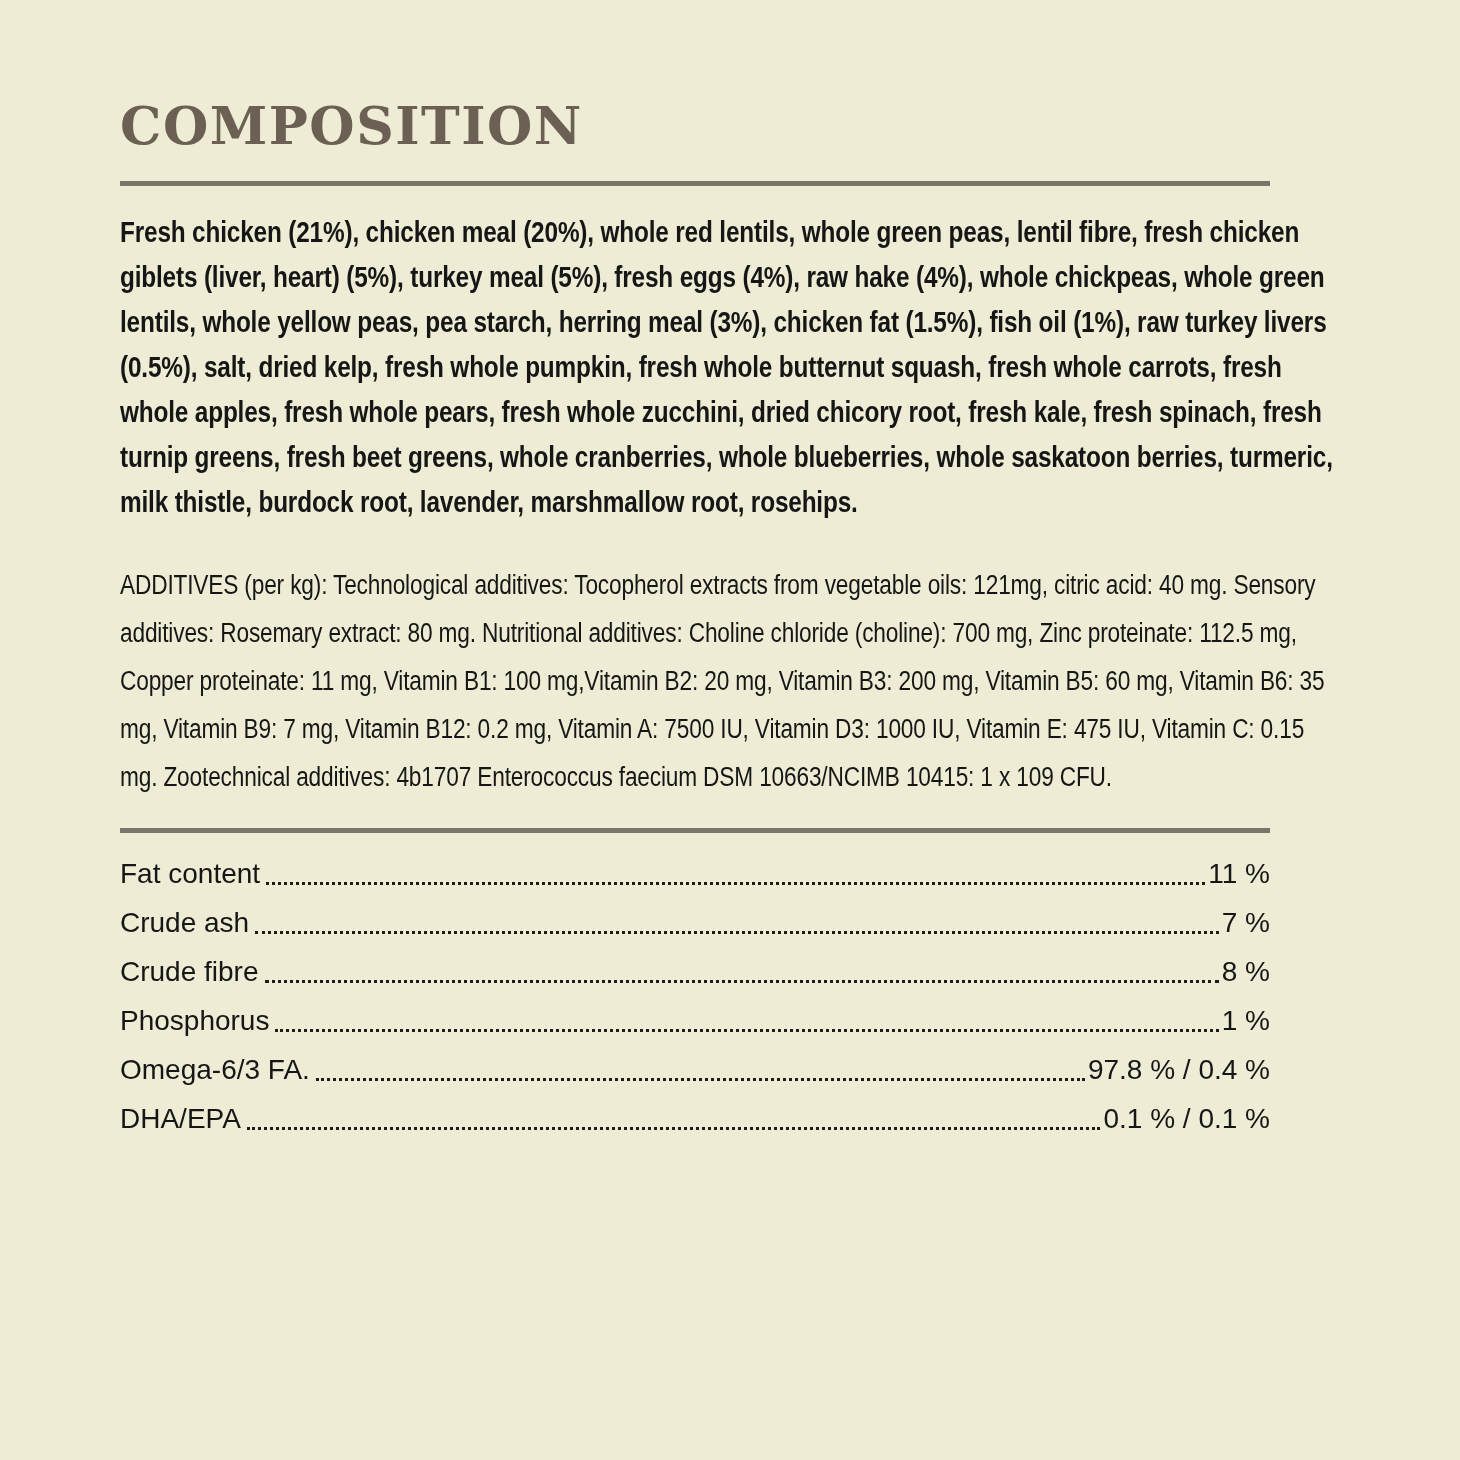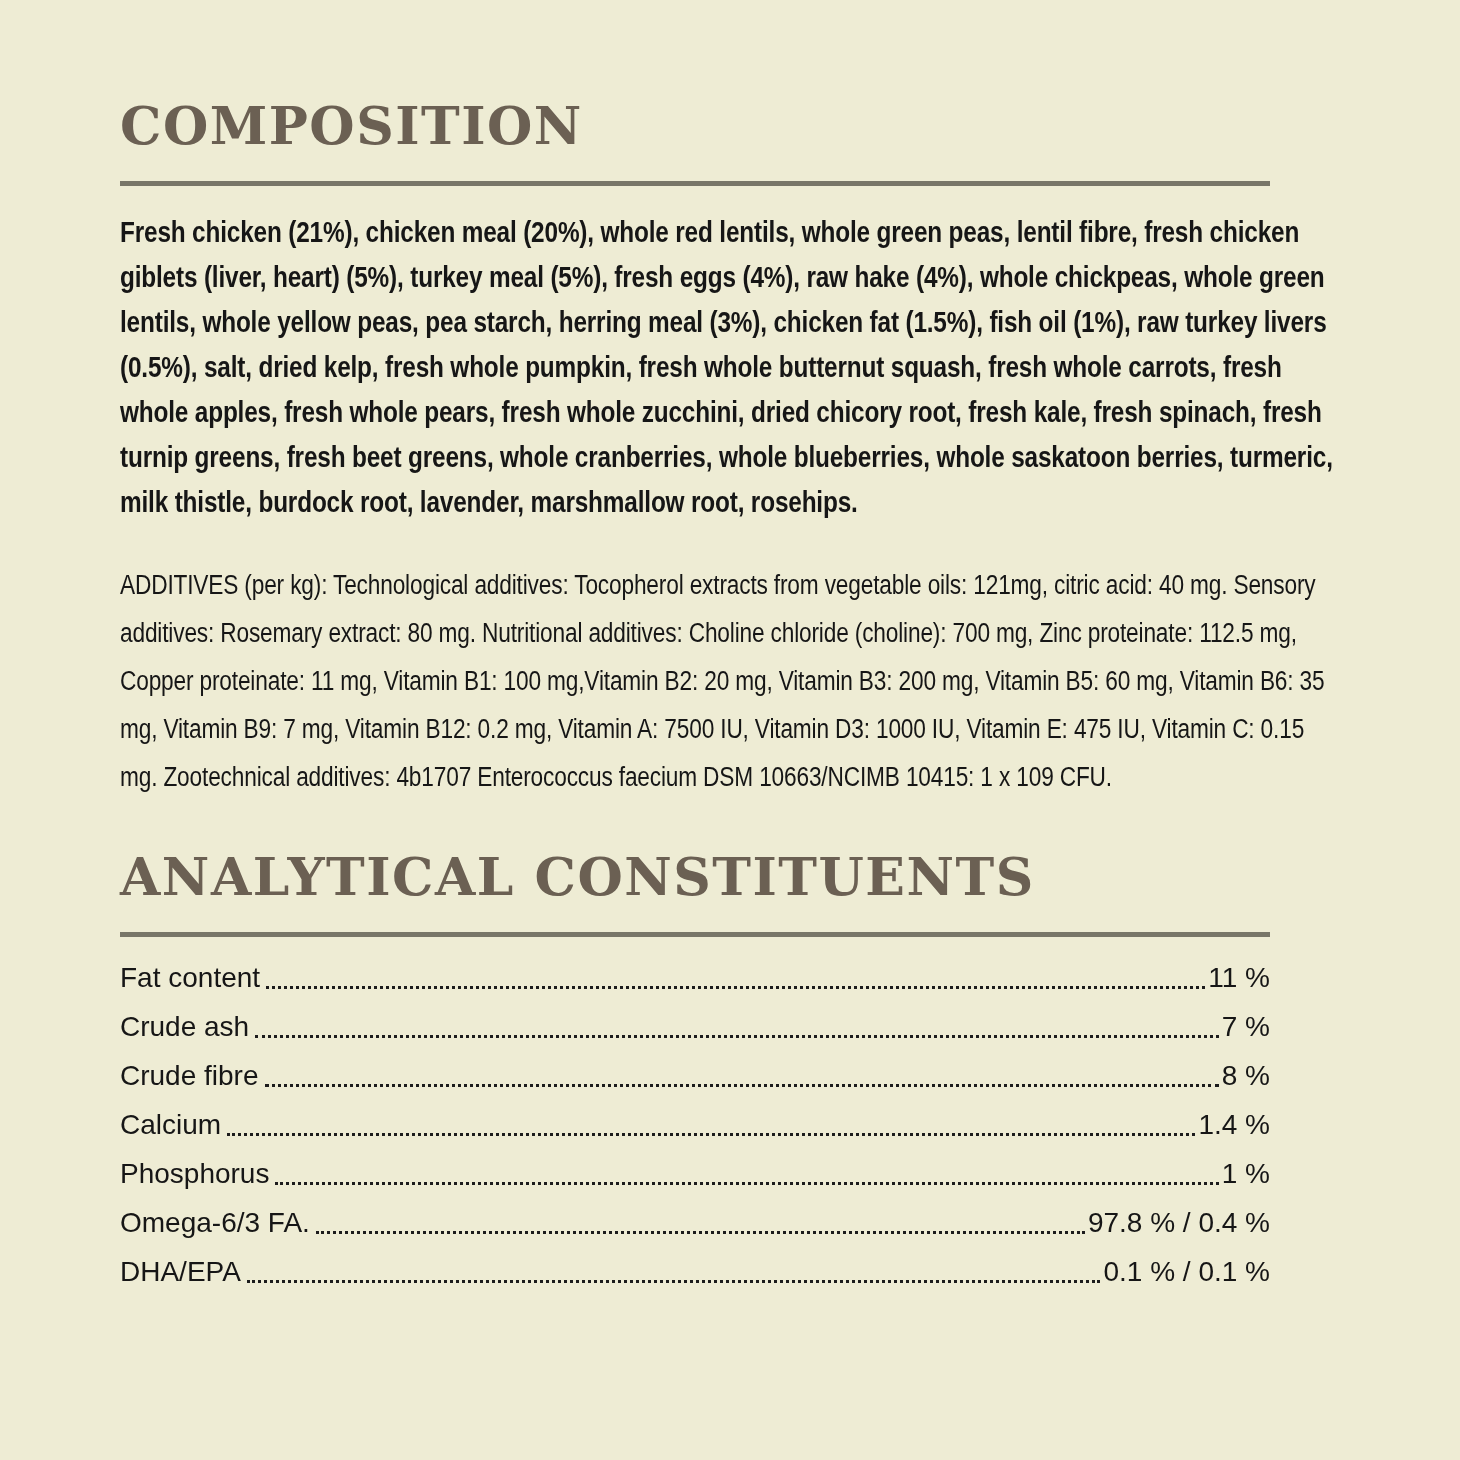--- a/index.html
+++ b/index.html
@@ -75,43 +75,37 @@
 
 <div class="sheet">
 
   <h1 class="section-title">COMPOSITION</h1>
   <div class="rule"></div>
 
   <p class="ingredients condensed">Fresh chicken (21%), chicken meal (20%), whole red lentils, whole green peas, lentil fibre, fresh chicken giblets (liver, heart) (5%), turkey meal (5%), fresh eggs (4%), raw hake (4%), whole chickpeas, whole green lentils, whole yellow peas, pea starch, herring meal (3%), chicken fat (1.5%), fish oil (1%), raw turkey livers (0.5%), salt, dried kelp, fresh whole pumpkin, fresh whole butternut squash, fresh whole carrots, fresh whole apples, fresh whole pears, fresh whole zucchini, dried chicory root, fresh kale, fresh spinach, fresh turnip greens, fresh beet greens, whole cranberries, whole blueberries, whole saskatoon berries, turmeric, milk thistle, burdock root, lavender, marshmallow root, rosehips.</p>
 
   <p class="additives condensed">ADDITIVES (per kg): Technological additives: Tocopherol extracts from vegetable oils: 121mg, citric acid: 40 mg. Sensory additives: Rosemary extract: 80 mg. Nutritional additives: Choline chloride (choline): 700 mg, Zinc proteinate: 112.5 mg, Copper proteinate: 11 mg, Vitamin B1: 100 mg,Vitamin B2: 20 mg, Vitamin B3: 200 mg, Vitamin B5: 60 mg, Vitamin B6: 35 mg, Vitamin B9: 7 mg, Vitamin B12: 0.2 mg, Vitamin A: 7500 IU, Vitamin D3: 1000 IU, Vitamin E: 475 IU, Vitamin C: 0.15 mg. Zootechnical additives: 4b1707 Enterococcus faecium DSM 10663/NCIMB 10415: 1 x 109 CFU.</p>
 
-  <h1 class="section-title second-title">ANALYTICAL CONSTITUENTS</h1>
   <div class="rule"></div>
 
   <div class="analytical-table">
     <div class="arow">
       <span class="alabel">Fat content</span>
       <span class="leader"></span>
       <span class="avalue">11 %</span>
     </div>
     <div class="arow">
       <span class="alabel">Crude ash</span>
       <span class="leader"></span>
       <span class="avalue">7 %</span>
     </div>
     <div class="arow">
       <span class="alabel">Crude fibre</span>
       <span class="leader"></span>
       <span class="avalue">8 %</span>
-    </div>
-    <div class="arow">
-      <span class="alabel">Calcium</span>
-      <span class="leader"></span>
-      <span class="avalue">1.4 %</span>
     </div>
     <div class="arow">
       <span class="alabel">Phosphorus</span>
       <span class="leader"></span>
       <span class="avalue">1 %</span>
     </div>
     <div class="arow">
       <span class="alabel">Omega-6/3 FA.</span>
       <span class="leader"></span>
       <span class="avalue">97.8 % / 0.4 %</span>

